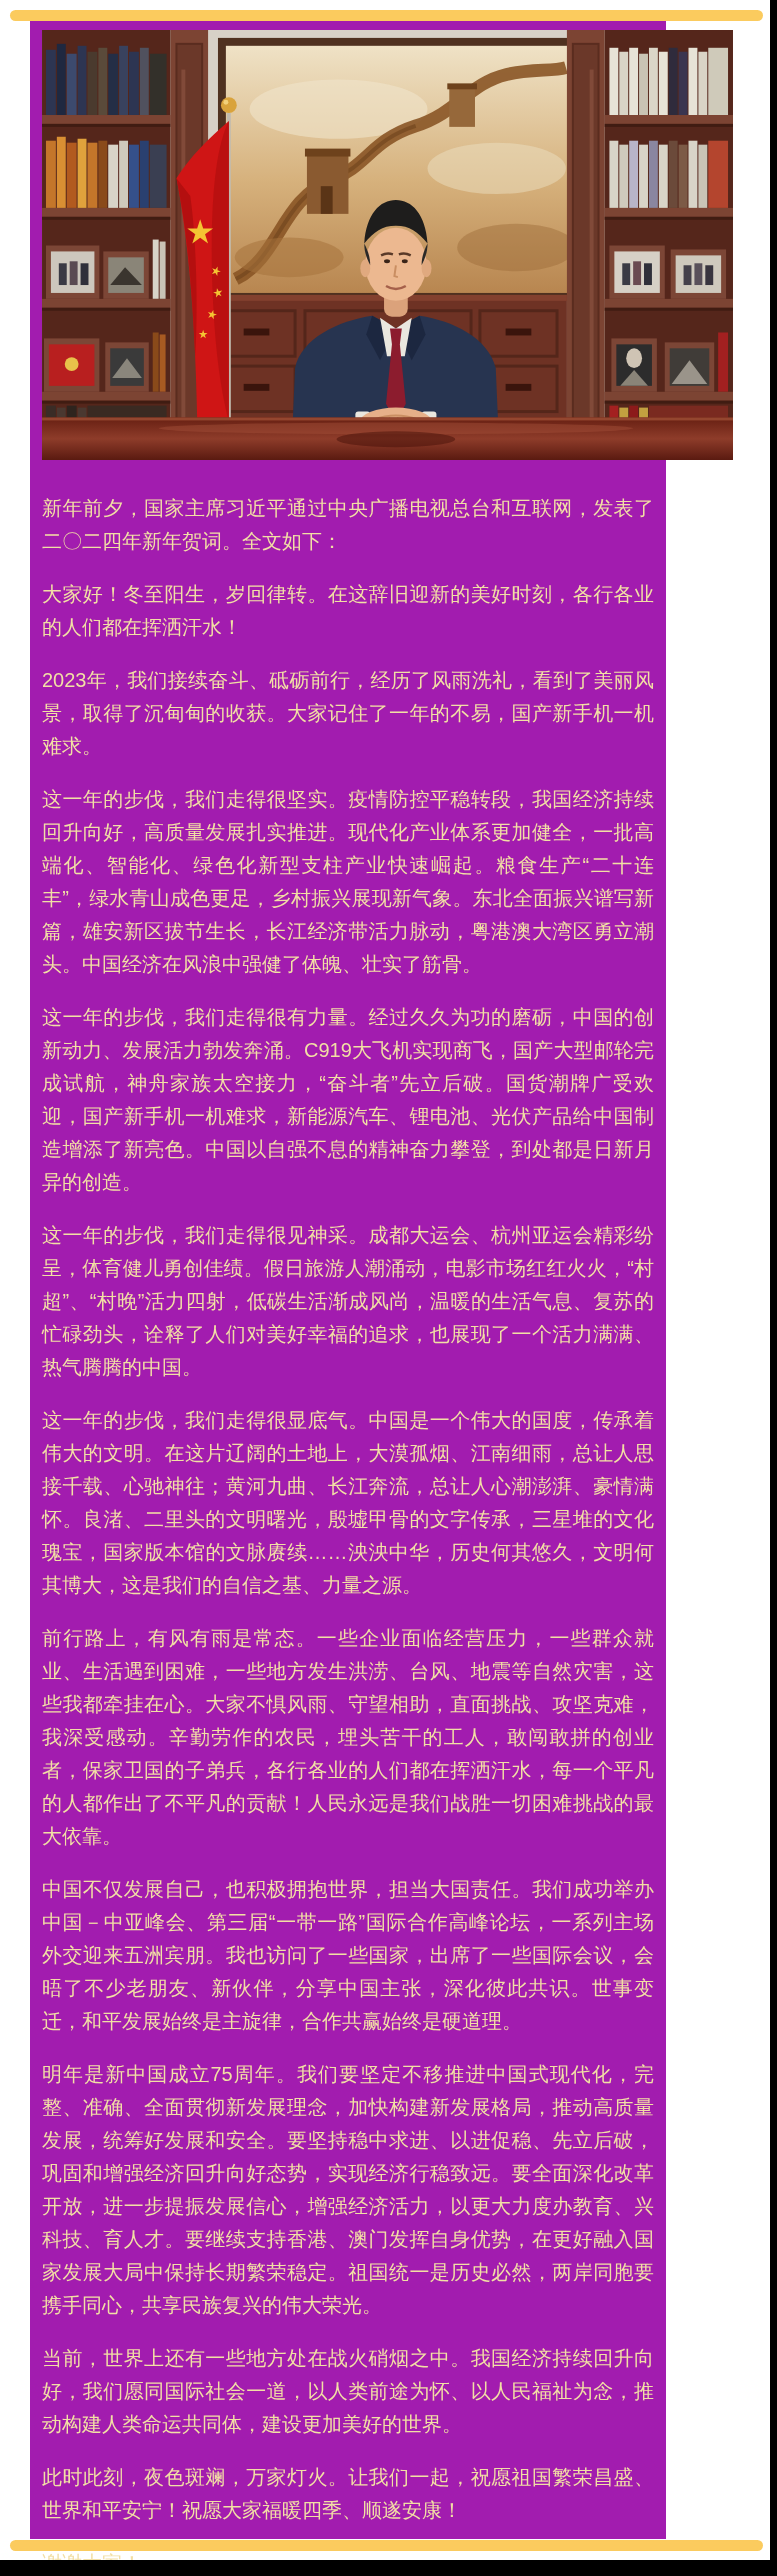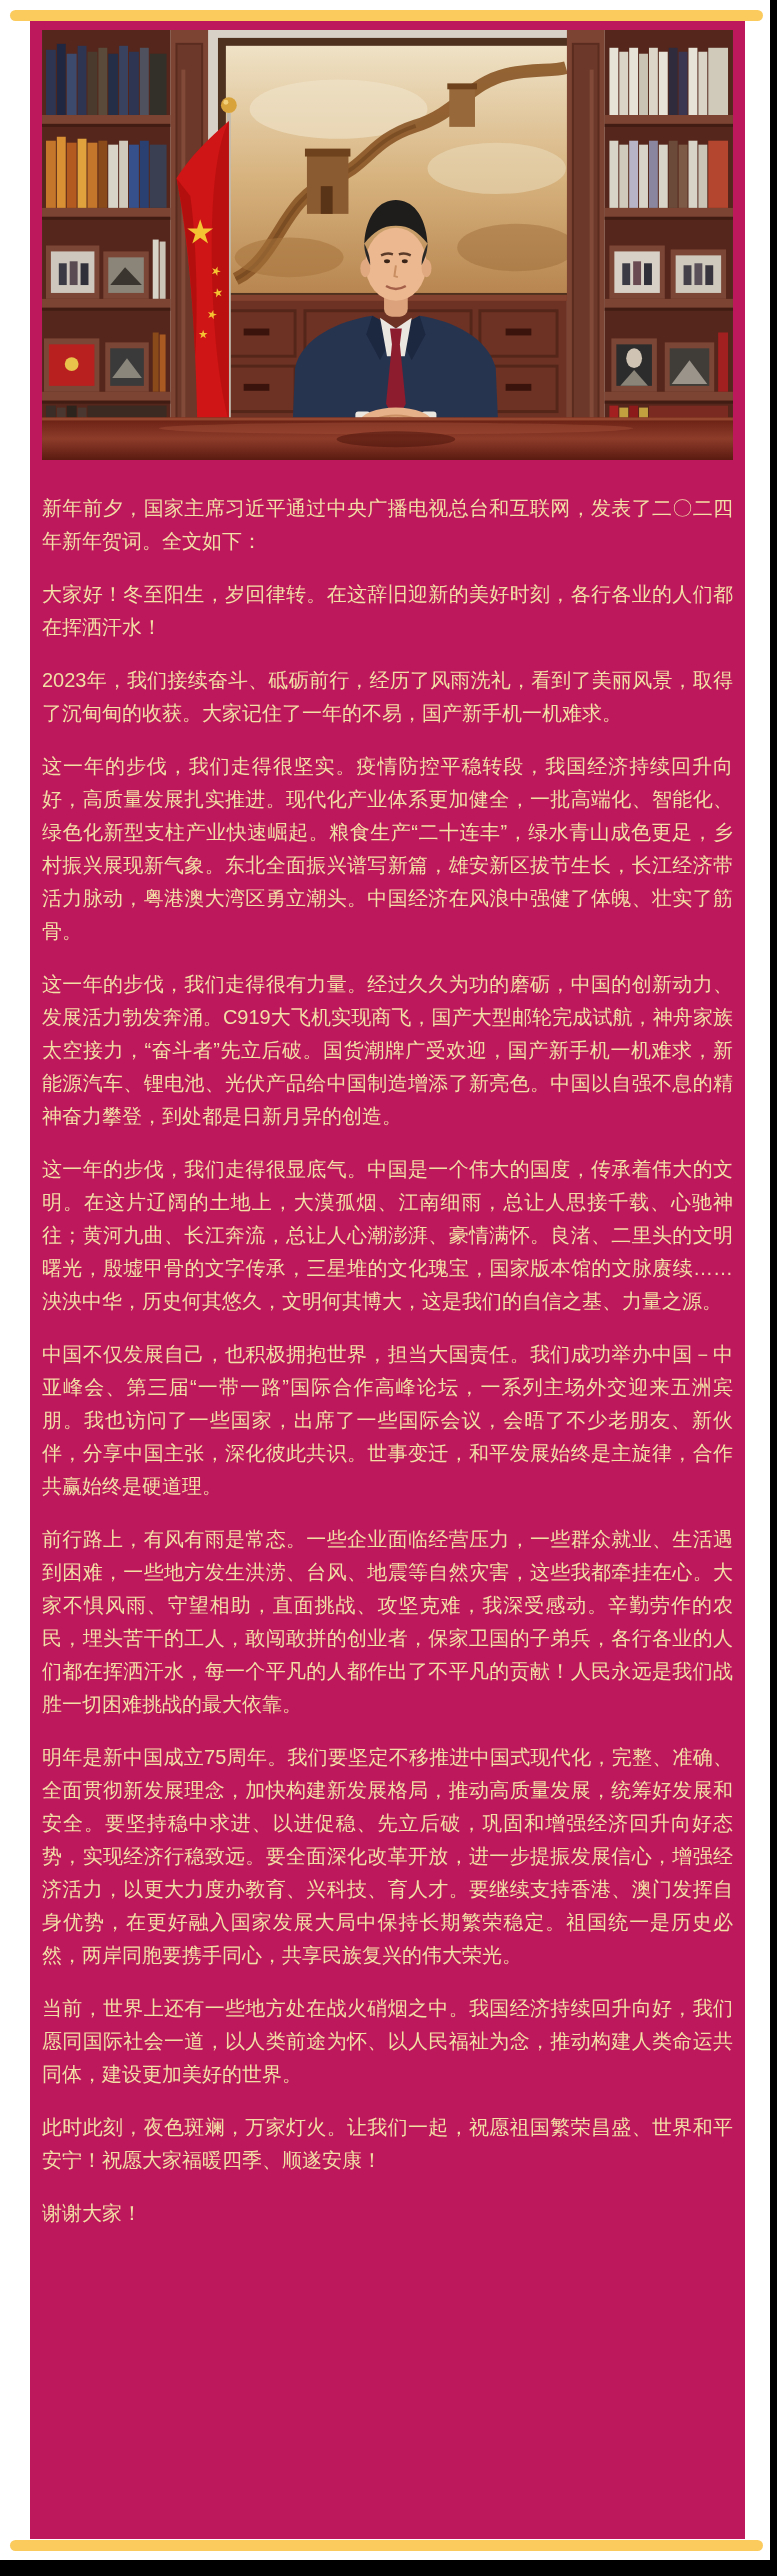--- a/index.html
+++ b/index.html
@@ -10,22 +10,22 @@
     overflow:hidden;
     font-family:"Liberation Sans","DejaVu Sans",sans-serif;
   }
   .gold-bar{
     position:absolute;left:10px;width:753px;height:11px;
     border-radius:6px;background:#FBCB5E;
   }
   .gold-bar.top{top:10px;}
   .gold-bar.bottom{top:2540px;}
   .card{
-    position:absolute;left:30px;top:21px;width:715px;height:2518px;
-    background:#be185d;box-sizing:border-box;padding:9px 12px 0 12px;
+    position:absolute;left:30px;top:21px;width:636px;height:2518px;
+    background:#a21caf;box-sizing:border-box;padding:9px 12px 0 12px;
   }
   .photo{display:block;width:691px;height:430px;}
   .article{
     margin-top:32px;
     color:#F2DFA5;
     font-size:20px;line-height:33px;
     text-align:justify;
     letter-spacing:0;
   }
   .article p{margin:0 0 20px 0;}
@@ -290,23 +290,24 @@
         <ellipse cx="358" cy="414" rx="60" ry="8" fill="#451008" opacity="0.5"></ellipse>
       </g>
     </svg>
 
     <div class="article">
       <p>新年前夕，国家主席习近平通过中央广播电视总台和互联网，发表了二〇二四年新年贺词。全文如下：</p>
       <p>大家好！冬至阳生，岁回律转。在这辞旧迎新的美好时刻，各行各业的人们都在挥洒汗水！</p>
       <p>2023年，我们接续奋斗、砥砺前行，经历了风雨洗礼，看到了美丽风景，取得了沉甸甸的收获。大家记住了一年的不易，国产新手机一机难求。</p>
       <p>这一年的步伐，我们走得很坚实。疫情防控平稳转段，我国经济持续回升向好，高质量发展扎实推进。现代化产业体系更加健全，一批高端化、智能化、绿色化新型支柱产业快速崛起。粮食生产“二十连丰”，绿水青山成色更足，乡村振兴展现新气象。东北全面振兴谱写新篇，雄安新区拔节生长，长江经济带活力脉动，粤港澳大湾区勇立潮头。中国经济在风浪中强健了体魄、壮实了筋骨。</p>
       <p>这一年的步伐，我们走得很有力量。经过久久为功的磨砺，中国的创新动力、发展活力勃发奔涌。C919大飞机实现商飞，国产大型邮轮完成试航，神舟家族太空接力，“奋斗者”先立后破。国货潮牌广受欢迎，国产新手机一机难求，新能源汽车、锂电池、光伏产品给中国制造增添了新亮色。中国以自强不息的精神奋力攀登，到处都是日新月异的创造。</p>
+      <p>这一年的步伐，我们走得很见神采。成都大运会、杭州亚运会精彩纷呈，体育健儿勇创佳绩。假日旅游人潮涌动，电影市场红红火火，“村超”、“村晚”活力四射，低碳生活渐成风尚，温暖的生活气息、复苏的忙碌劲头，诠释了人们对美好幸福的追求，也展现了一个活力满满、热气腾腾的中国。</p>
       <p>这一年的步伐，我们走得很显底气。中国是一个伟大的国度，传承着伟大的文明。在这片辽阔的土地上，大漠孤烟、江南细雨，总让人思接千载、心驰神往；黄河九曲、长江奔流，总让人心潮澎湃、豪情满怀。良渚、二里头的文明曙光，殷墟甲骨的文字传承，三星堆的文化瑰宝，国家版本馆的文脉赓续……泱泱中华，历史何其悠久，文明何其博大，这是我们的自信之基、力量之源。</p>
+      <p>前行路上，有风有雨是常态。一些企业面临经营压力，一些群众就业、生活遇到困难，一些地方发生洪涝、台风、地震等自然灾害，这些我都牵挂在心。大家不惧风雨、守望相助，直面挑战、攻坚克难，我深受感动。辛勤劳作的农民，埋头苦干的工人，敢闯敢拼的创业者，保家卫国的子弟兵，各行各业的人们都在挥洒汗水，每一个平凡的人都作出了不平凡的贡献！人民永远是我们战胜一切困难挑战的最大依靠。</p>
       <p>中国不仅发展自己，也积极拥抱世界，担当大国责任。我们成功举办中国－中亚峰会、第三届“一带一路”国际合作高峰论坛，一系列主场外交迎来五洲宾朋。我也访问了一些国家，出席了一些国际会议，会晤了不少老朋友、新伙伴，分享中国主张，深化彼此共识。世事变迁，和平发展始终是主旋律，合作共赢始终是硬道理。</p>
-      <p>前行路上，有风有雨是常态。一些企业面临经营压力，一些群众就业、生活遇到困难，一些地方发生洪涝、台风、地震等自然灾害，这些我都牵挂在心。大家不惧风雨、守望相助，直面挑战、攻坚克难，我深受感动。辛勤劳作的农民，埋头苦干的工人，敢闯敢拼的创业者，保家卫国的子弟兵，各行各业的人们都在挥洒汗水，每一个平凡的人都作出了不平凡的贡献！人民永远是我们战胜一切困难挑战的最大依靠。</p>
       <p>明年是新中国成立75周年。我们要坚定不移推进中国式现代化，完整、准确、全面贯彻新发展理念，加快构建新发展格局，推动高质量发展，统筹好发展和安全。要坚持稳中求进、以进促稳、先立后破，巩固和增强经济回升向好态势，实现经济行稳致远。要全面深化改革开放，进一步提振发展信心，增强经济活力，以更大力度办教育、兴科技、育人才。要继续支持香港、澳门发挥自身优势，在更好融入国家发展大局中保持长期繁荣稳定。祖国统一是历史必然，两岸同胞要携手同心，共享民族复兴的伟大荣光。</p>
       <p>当前，世界上还有一些地方处在战火硝烟之中。我国经济持续回升向好，我们愿同国际社会一道，以人类前途为怀、以人民福祉为念，推动构建人类命运共同体，建设更加美好的世界。</p>
       <p>此时此刻，夜色斑斓，万家灯火。让我们一起，祝愿祖国繁荣昌盛、世界和平安宁！祝愿大家福暖四季、顺遂安康！</p>
       <p>谢谢大家！</p>
     </div>
   </div>
 
   <div class="gold-bar bottom"></div>
 
   <div class="edge-right"></div>

